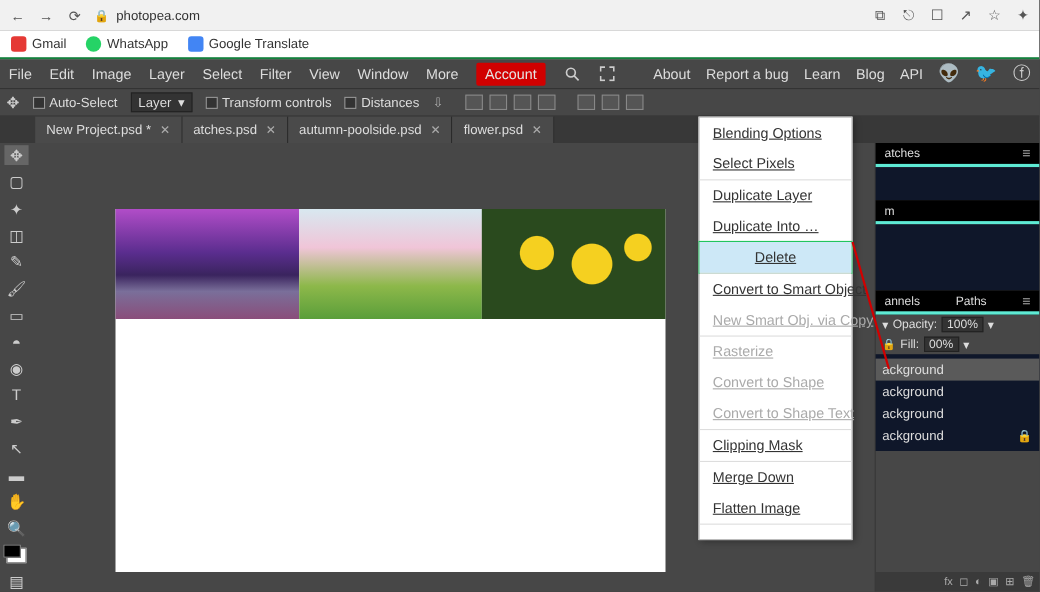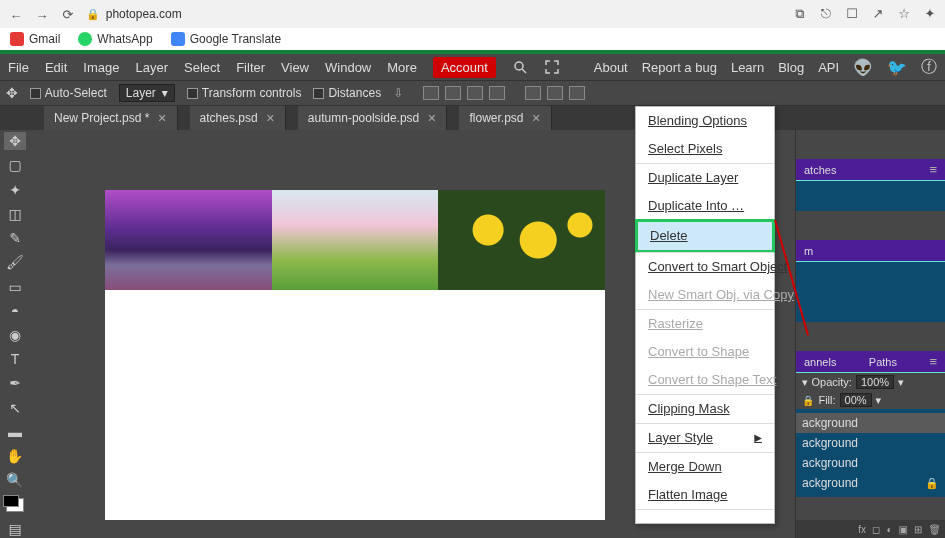--- a/index.html
+++ b/index.html
@@ -6,21 +6,21 @@
   body { width: 945px; height: 538px; overflow: hidden; background: #474747; font-size: 13px; color: #ddd; }
   
   
   .browser-bar { height: 28px; background: #f1f1f1; display: flex; align-items: center; padding: 0 8px; gap: 10px; }
   .browser-bar .nav-btn { width: 16px; height: 16px; display:flex; align-items:center; justify-content:center; color:#555; }
   .url-box { display:flex; align-items:center; gap:6px; color:#333; font-size:12px; }
   .url-box .lock { font-size:11px; color:#555; }
   .browser-right { margin-left:auto; display:flex; gap:12px; color:#555; }
   .browser-right span { display:inline-block; width:14px; text-align:center; }
   
-  .bookmarks-bar { height: 26px; background:#fff; border-bottom:4px solid #15803d; display:flex; align-items:center; padding:0 10px; gap:18px; font-size:12px; color:#333;}
+  .bookmarks-bar { height: 26px; background:#fff; border-bottom:2px solid #15803d; display:flex; align-items:center; padding:0 10px; gap:18px; font-size:12px; color:#333;}
   .bm { display:flex; align-items:center; gap:5px; }
   .bm-icon { width:14px; height:14px; border-radius:3px; display:inline-block;}
   
   
   .menu-bar { height:26px; background:#474747; display:flex; align-items:center; padding:0 8px; gap:16px; font-size:13px; }
   .menu-bar span { cursor:pointer; }
   .menu-right { margin-left:auto; display:flex; align-items:center; gap:14px; }
   .account-btn { background:#d10000; color:#e5e5e5; padding:3px 8px; border-radius:2px; font-size:13px;}
   .search-ic, .fs-ic { width:16px; height:16px; display:flex; align-items:center; justify-content:center;}
   .soc { font-size:16px; color:#ccc;}
@@ -28,21 +28,21 @@
   
   .options-bar { height:26px; background:#474747; border-top:1px solid #333; border-bottom:1px solid #333; display:flex; align-items:center; padding:0 6px; gap:12px; font-size:12px; }
   .chk { display:flex; align-items:center; gap:4px;justify-content:center;}
   .chkbox { width:11px; height:11px; border:1px solid #999; background:#333;}
   .layer-dd { background:#333; border:1px solid #222; padding:1px 6px; display:flex; align-items:center; gap:6px;}
   .opt-icons { display:flex; gap:6px; margin-left:8px;}
   .opt-icons span { width:16px; height:14px; border:1px solid #888; background:#555;}
   
   
   .tabs-bar { height:24px; background:#383838; display:flex; align-items:stretch; padding-left:32px; font-size:12px; }
-  .tab { display:flex; align-items:center; padding:0 10px; gap:8px; border-right:1px solid #2a2a2a; background:#4a4a4a;margin-left:12px;}
+  .tab { display:flex; align-items:center; padding:0 10px; gap:8px; border-right:1px solid #2a2a2a; background:#4a4a4a;}
   .tab .close { font-size:11px; color:#aaa;}
   
   
   .main { display:flex; height:calc(538px - 28px - 26px - 26px - 26px - 24px); background:#474747;}
   
   
   .toolbar { width:30px; background:#474747; display:flex; flex-direction:column; align-items:center; padding-top:2px; gap:6px;}
   .tool { width:22px; height:20px; display:flex; align-items:center; justify-content:center; font-size:14px; color:#ccc; cursor:pointer; position:relative;}
   .tool.sel { background:#666;}
   .color-sq { width:18px; height:14px; background:#fff; border:1px solid #888; position:relative;}
@@ -56,30 +56,30 @@
   .img1 { background:linear-gradient(to bottom,#b14dc8 0%,#5a2d8e 40%,#3a245e 60%,#7a6f9a 75%,#8a4d7a 100%);}
   .img2 { background:linear-gradient(to bottom,#d8e8f0 0%,#f0c5d8 35%,#8db84a 70%,#5a9e3a 100%);}
   .img3 { background:radial-gradient(circle at 30% 40%, #f5d020 0 15px, transparent 16px), radial-gradient(circle at 60% 50%, #f5d020 0 18px, transparent 19px), radial-gradient(circle at 85% 35%, #f5d020 0 12px, transparent 13px), #2a4a1e;}
   
   
   .context-menu { position:absolute; left:635px; top:106px; width:140px; background:#fff; border:1px solid #bbb; box-shadow:2px 2px 6px rgba(0,0,0,.3); font-size:13px; color:#333; z-index:50;}
   .context-menu .item { padding:6px 12px; border-bottom:1px solid transparent; white-space:nowrap;text-decoration:underline;}
   .context-menu .sep { border-top:1px solid #ddd;}
   .context-menu .disabled { color:#aaa;}
   .context-menu .hl { background:#cde8f7;}
-  .context-menu .hl-box { border:3px solid #22c55e; margin:-1px;}
+  .context-menu .hl-box { border:1px solid #22c55e; margin:-1px;text-align:center;}
   .context-menu .sub { display:flex; justify-content:space-between; align-items:center;}
   .arrow-r { font-size:10px;}
   
   .red-line { position:absolute; left:774px; top:220px; width:2px; height:120px; background:#d10000; transform:rotate(-16deg); transform-origin:top; z-index:55;}
   
   
   .panels { width:150px; background:#474747; border-left:1px solid #333; display:flex; flex-direction:column;}
-  .panel-hdr { height:22px; background:#4c1d95; display:flex; align-items:center; padding:0 8px; font-size:11px; border-bottom:1px solid #5eead4; justify-content:space-between;margin-top:29px;}
-  .panel-body { background:#0c4a6e; padding:4px 0;text-align:right;}
+  .panel-hdr { height:22px; background:#000000; display:flex; align-items:center; padding:0 8px; font-size:11px; border-bottom:3px solid #5eead4; justify-content:space-between;}
+  .panel-body { background:#0f172a; padding:4px 0;text-align:right;}
   .prop-row { display:flex; align-items:center; gap:4px; padding:2px 6px; font-size:11px;}
   .prop-row .dd { background:#333; border:1px solid #222; padding:0 4px; flex:0 0 auto;}
   .layer-row { display:flex; align-items:center; padding:3px 6px; font-size:12px; gap:6px;}
   .layer-row.sel { background:#5a5a5a;}
   .lock-ic { margin-left:auto; font-size:11px; color:#999;}
   .panel-foot { height:18px; background:#3a3a3a; display:flex; align-items:center; justify-content:flex-end; padding:0 4px; gap:6px; font-size:10px; color:#aaa;}
   .menu-ic { font-size:13px; color:#aaa;}
   
   svg { display:block; }
 </style>
@@ -300,22 +300,18 @@
   <div class="item">Duplicate Into …</div>
   <div class="hl-box">
       <div class="item hl">Delete</div>
     </div>
   <div class="item sep">Convert to Smart Object</div>
   <div class="item disabled">New Smart Obj. via Copy</div>
   <div class="item sep disabled">Rasterize</div>
   <div class="item disabled">Convert to Shape</div>
   <div class="item disabled">Convert to Shape Text</div>
   <div class="item sep">Clipping Mask</div>
-  <div class="item sep sub">
-      <span>Layer Style</span>
-      <span class="arrow-r">▶</span>
-    </div>
   <div class="item sep">Merge Down</div>
   <div class="item">Flatten Image</div>
   <div class="item sep sub"></div>
 </div>
 
 <div class="red-line"></div>
 
 </body></html>

